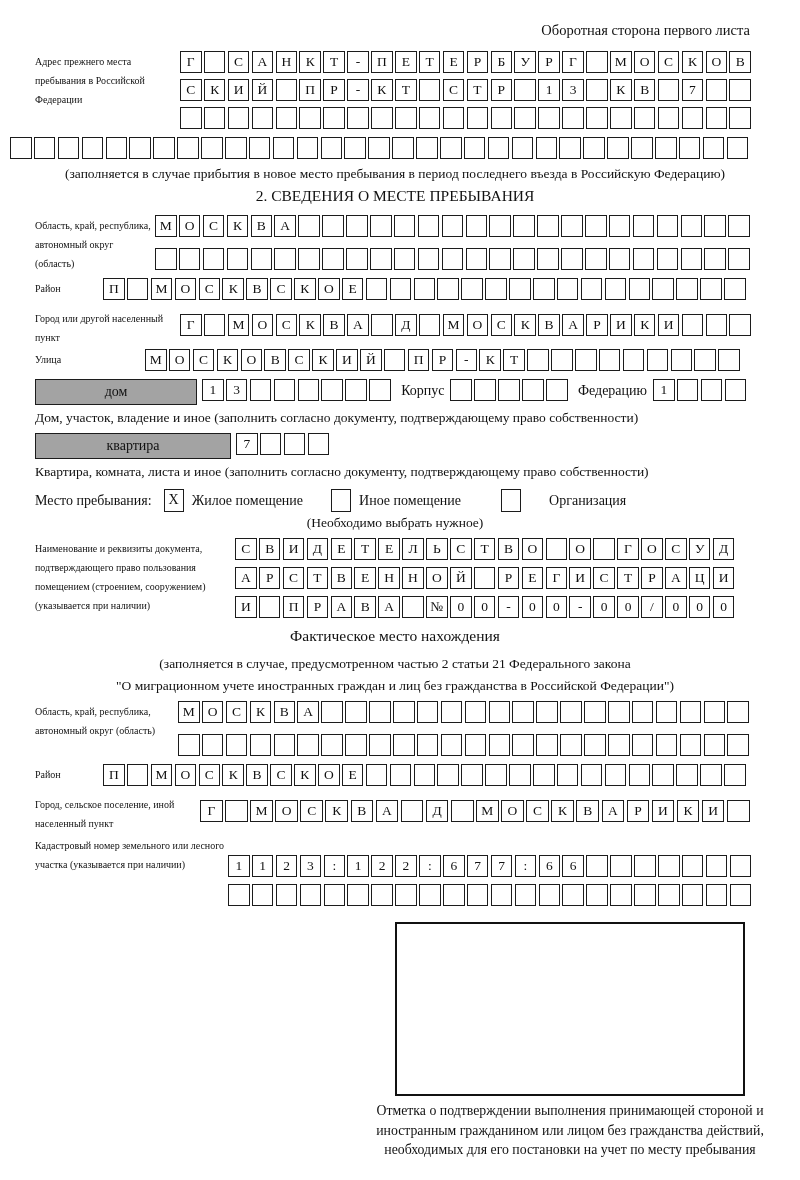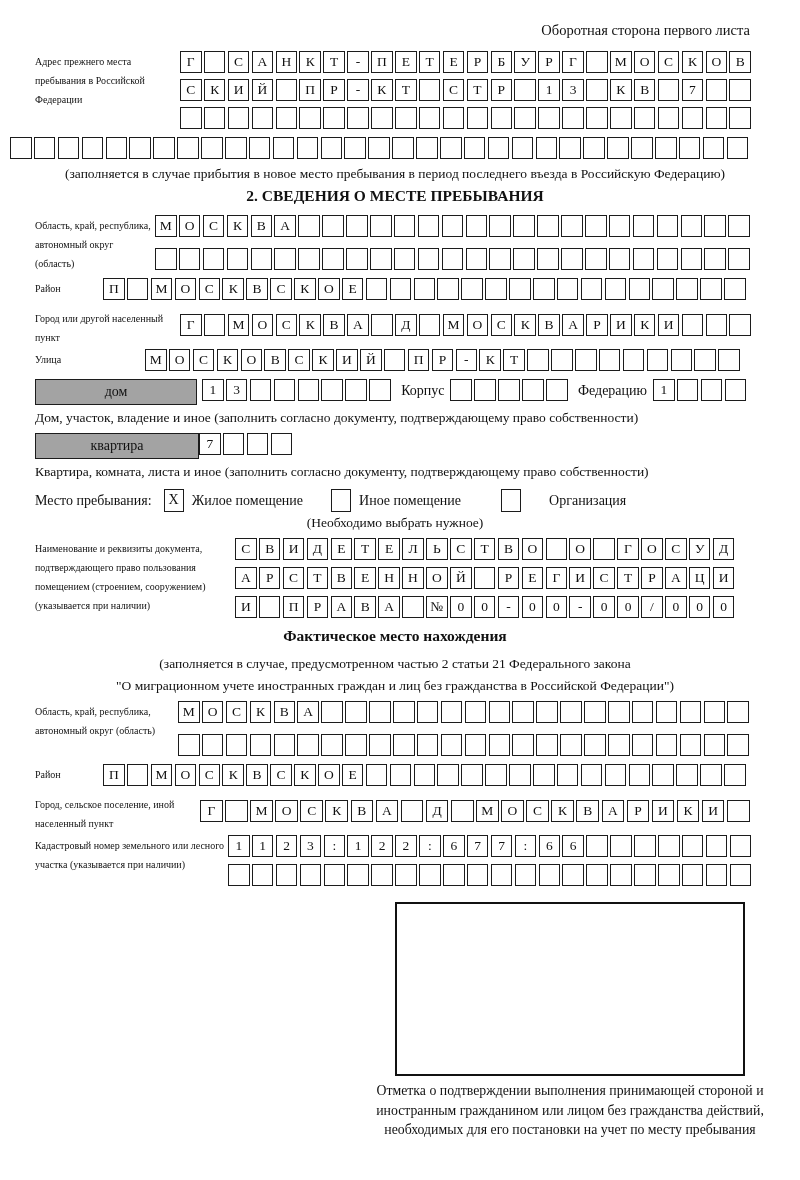--- a/index.html
+++ b/index.html
@@ -17,37 +17,37 @@
   .cellrow { white-space:nowrap; height:23px; margin-bottom:5px; }
   .cell { box-sizing:border-box; display:inline-block; width:21.5px; height:22px;
           border:1.6px solid #1c1c1c; margin-right:2.4px; text-align:center;
           font-size:13.5px; line-height:19px; vertical-align:top; background:#fff; }
   .wide .cell { width:22.6px; margin-right:2.5px; }
 
   .fullrow { margin-left:-25px; }
 
   .cap { font-size:13.5px; line-height:18px; }
   .cap-center { text-align:center; margin:2px 0 4px; }
-  .sec-title { text-align:center; font-weight:bold; font-size:15.5px; margin:3px 0 10px; }
+  .sec-title { text-align:center; font-weight:normal; font-size:15.5px; margin:3px 0 10px; }
 
   .wbox { box-sizing:border-box; border:1.6px solid #1c1c1c; height:26px; display:flex;
           align-items:center; justify-content:center; font-size:14px; flex:none; background:#a3a3a3; }
   .wbox-dom { width:162px; margin-right:5px; }
-  .wbox-kv  { width:164px; }
+  .wbox-kv  { width:196px; margin-right:5px; }
   .inline-lbl { font-size:14px; line-height:24px; margin:0 6px 0 8px; flex:none; }
 
   .stay { align-items:center; margin:8px 0 2px; }
   .stay-label { font-size:14px; margin-right:12px; }
   .chk { box-sizing:border-box; display:inline-block; width:20px; height:23px;
          border:1.6px solid #1c1c1c; text-align:center; font-size:14px; line-height:20px; flex:none; }
   .opt { font-size:14px; margin-left:8px; }
   .gap28 { margin-left:28px; } .gap40 { margin-left:40px; }
 
   .group-rows { flex:1; }
-  .mt20 { }
+  .mt20 { margin-top:20px; }
   .mt6 { margin-top:6px; } .mb6 { margin-bottom:6px; } .mb10 { margin-bottom:10px; }
 
   .stamp-box { box-sizing:border-box; width:350px; height:174px; border:2px solid #111;
                margin-left:360px; margin-top:10px; background:#fff; }
   .stamp-cap { width:430px; margin-left:320px; text-align:center; font-size:13.8px;
                line-height:19.5px; margin-top:5px; }
 </style>
 </head>
 <body>
 

